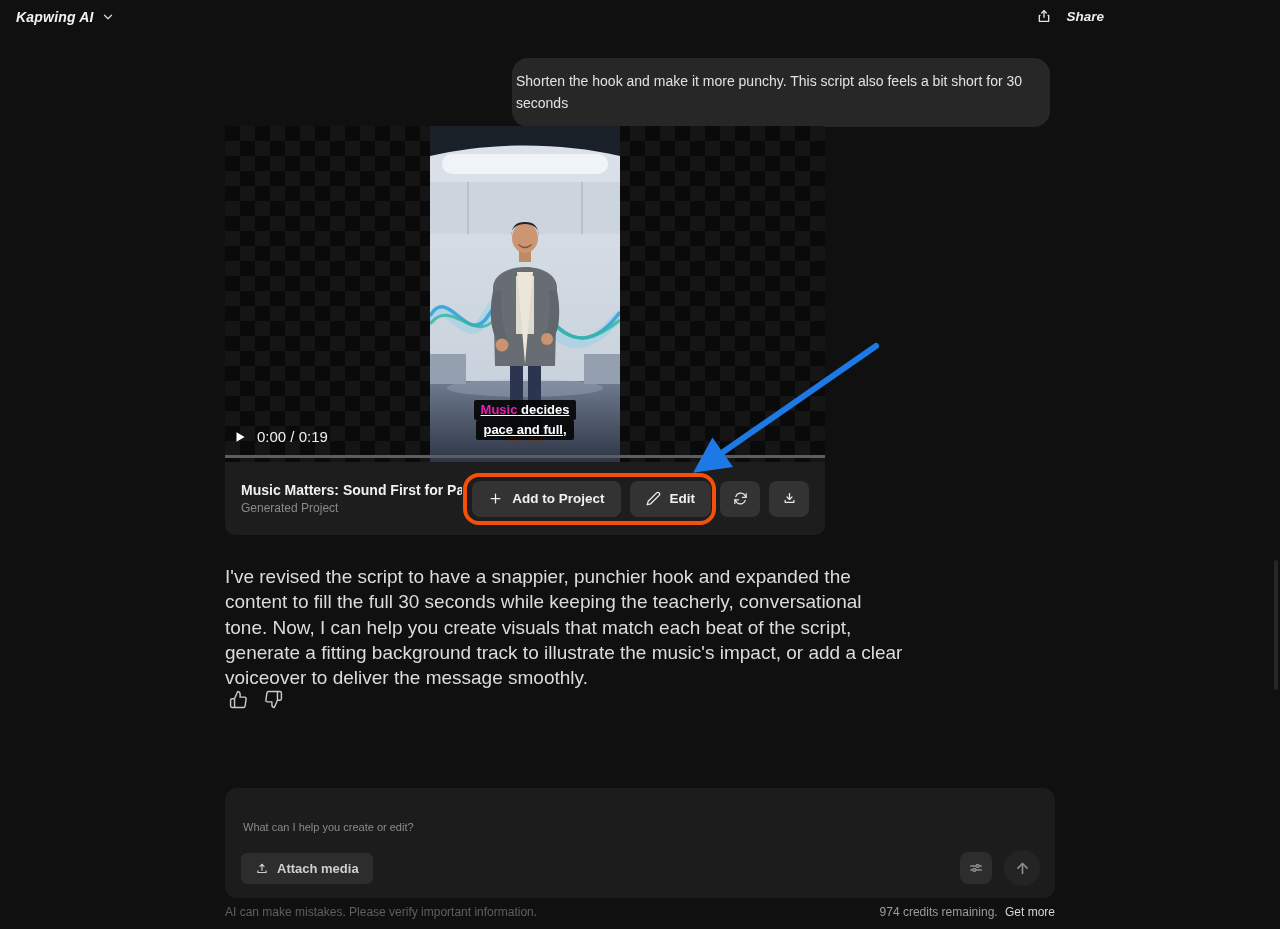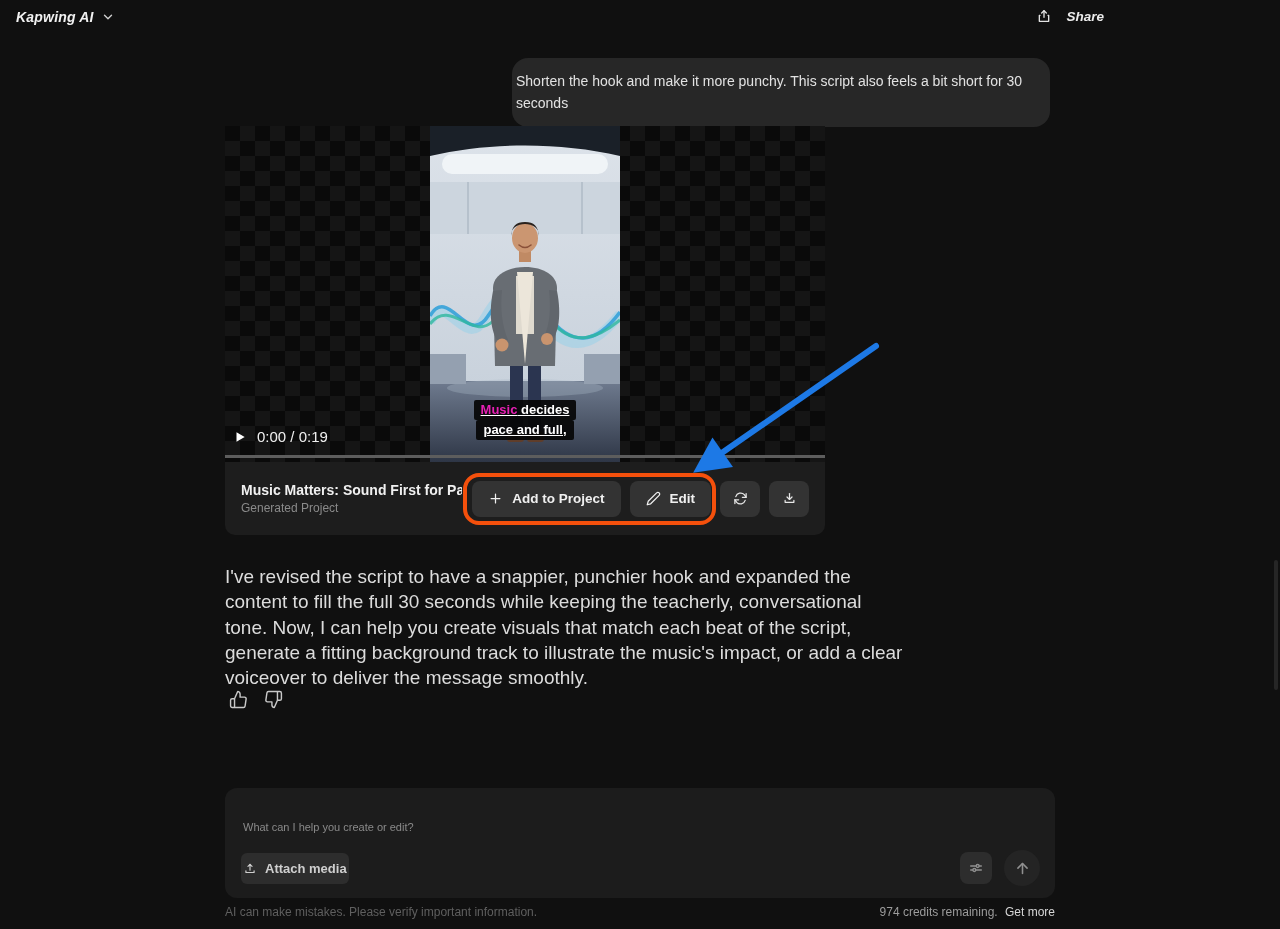--- a/index.html
+++ b/index.html
@@ -73,21 +73,21 @@
   .thumb-btn svg { width:19px; height:19px; }
 
   
   .composer { position:absolute; left:225px; top:788px; width:830px; height:110px;
     background:#1c1c1c; border-radius:12px; }
   .composer-input { position:absolute; left:18px; top:24px; width:780px; height:30px;
     background:transparent; border:none; outline:none; color:#e6e6e6; font-size:11px;
     font-family:inherit; }
   .composer-input::placeholder { color:#8a8a8a; }
   .attach-btn { position:absolute; left:16px; bottom:14px; height:31px; display:flex;
-    align-items:center; gap:8px; padding:0 2px; background:#2d2d2d; border:none;
+    align-items:center; gap:8px; padding:0 14px; background:#2d2d2d; border:none;
     border-radius:6px; color:#cfcfcf; font-size:13px; font-weight:600; cursor:pointer;
     font-family:inherit; }
   .attach-btn .ic { width:14px; height:14px; }
   .sliders-btn { position:absolute; right:63px; bottom:14px; width:32px; height:32px;
     background:#2d2d2d; border:none; border-radius:8px; color:#909090; cursor:pointer;
     display:flex; align-items:center; justify-content:center; }
   .sliders-btn .ic { width:16px; height:16px; }
   .send-btn { position:absolute; right:15px; bottom:12px; width:36px; height:36px;
     background:#242424; border:none; border-radius:50%; color:#909090; cursor:pointer;
     display:flex; align-items:center; justify-content:center; }

